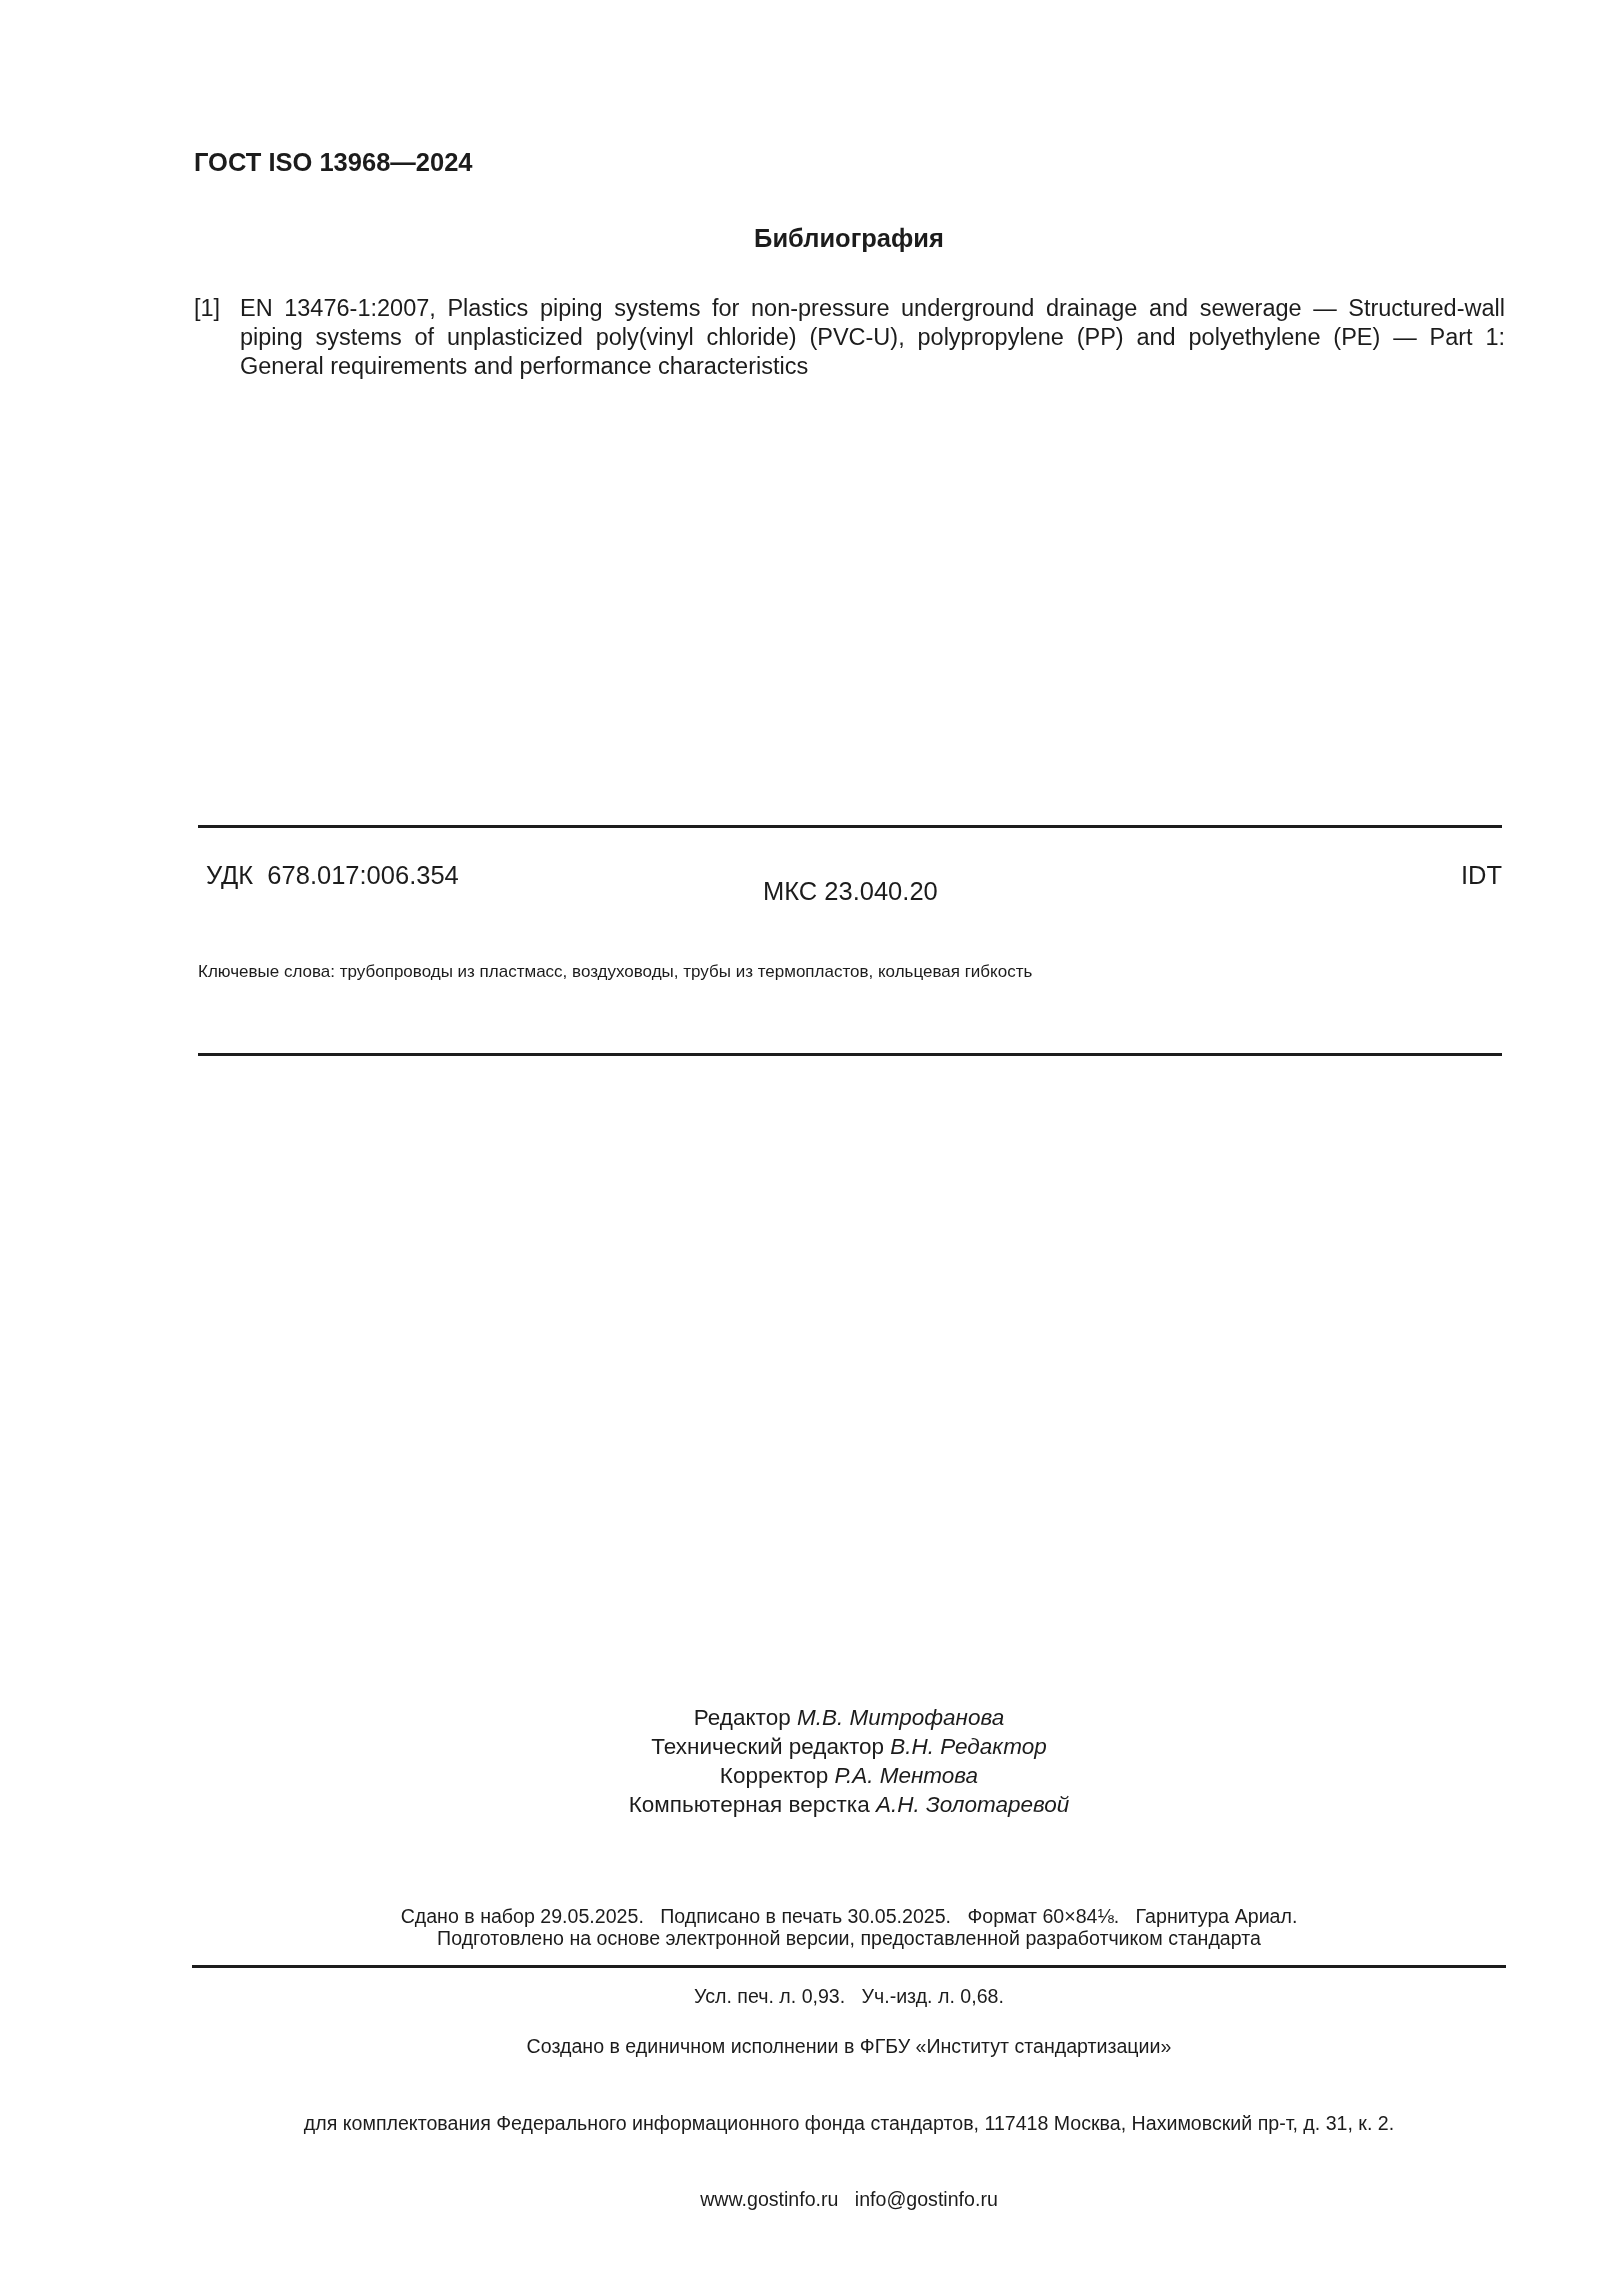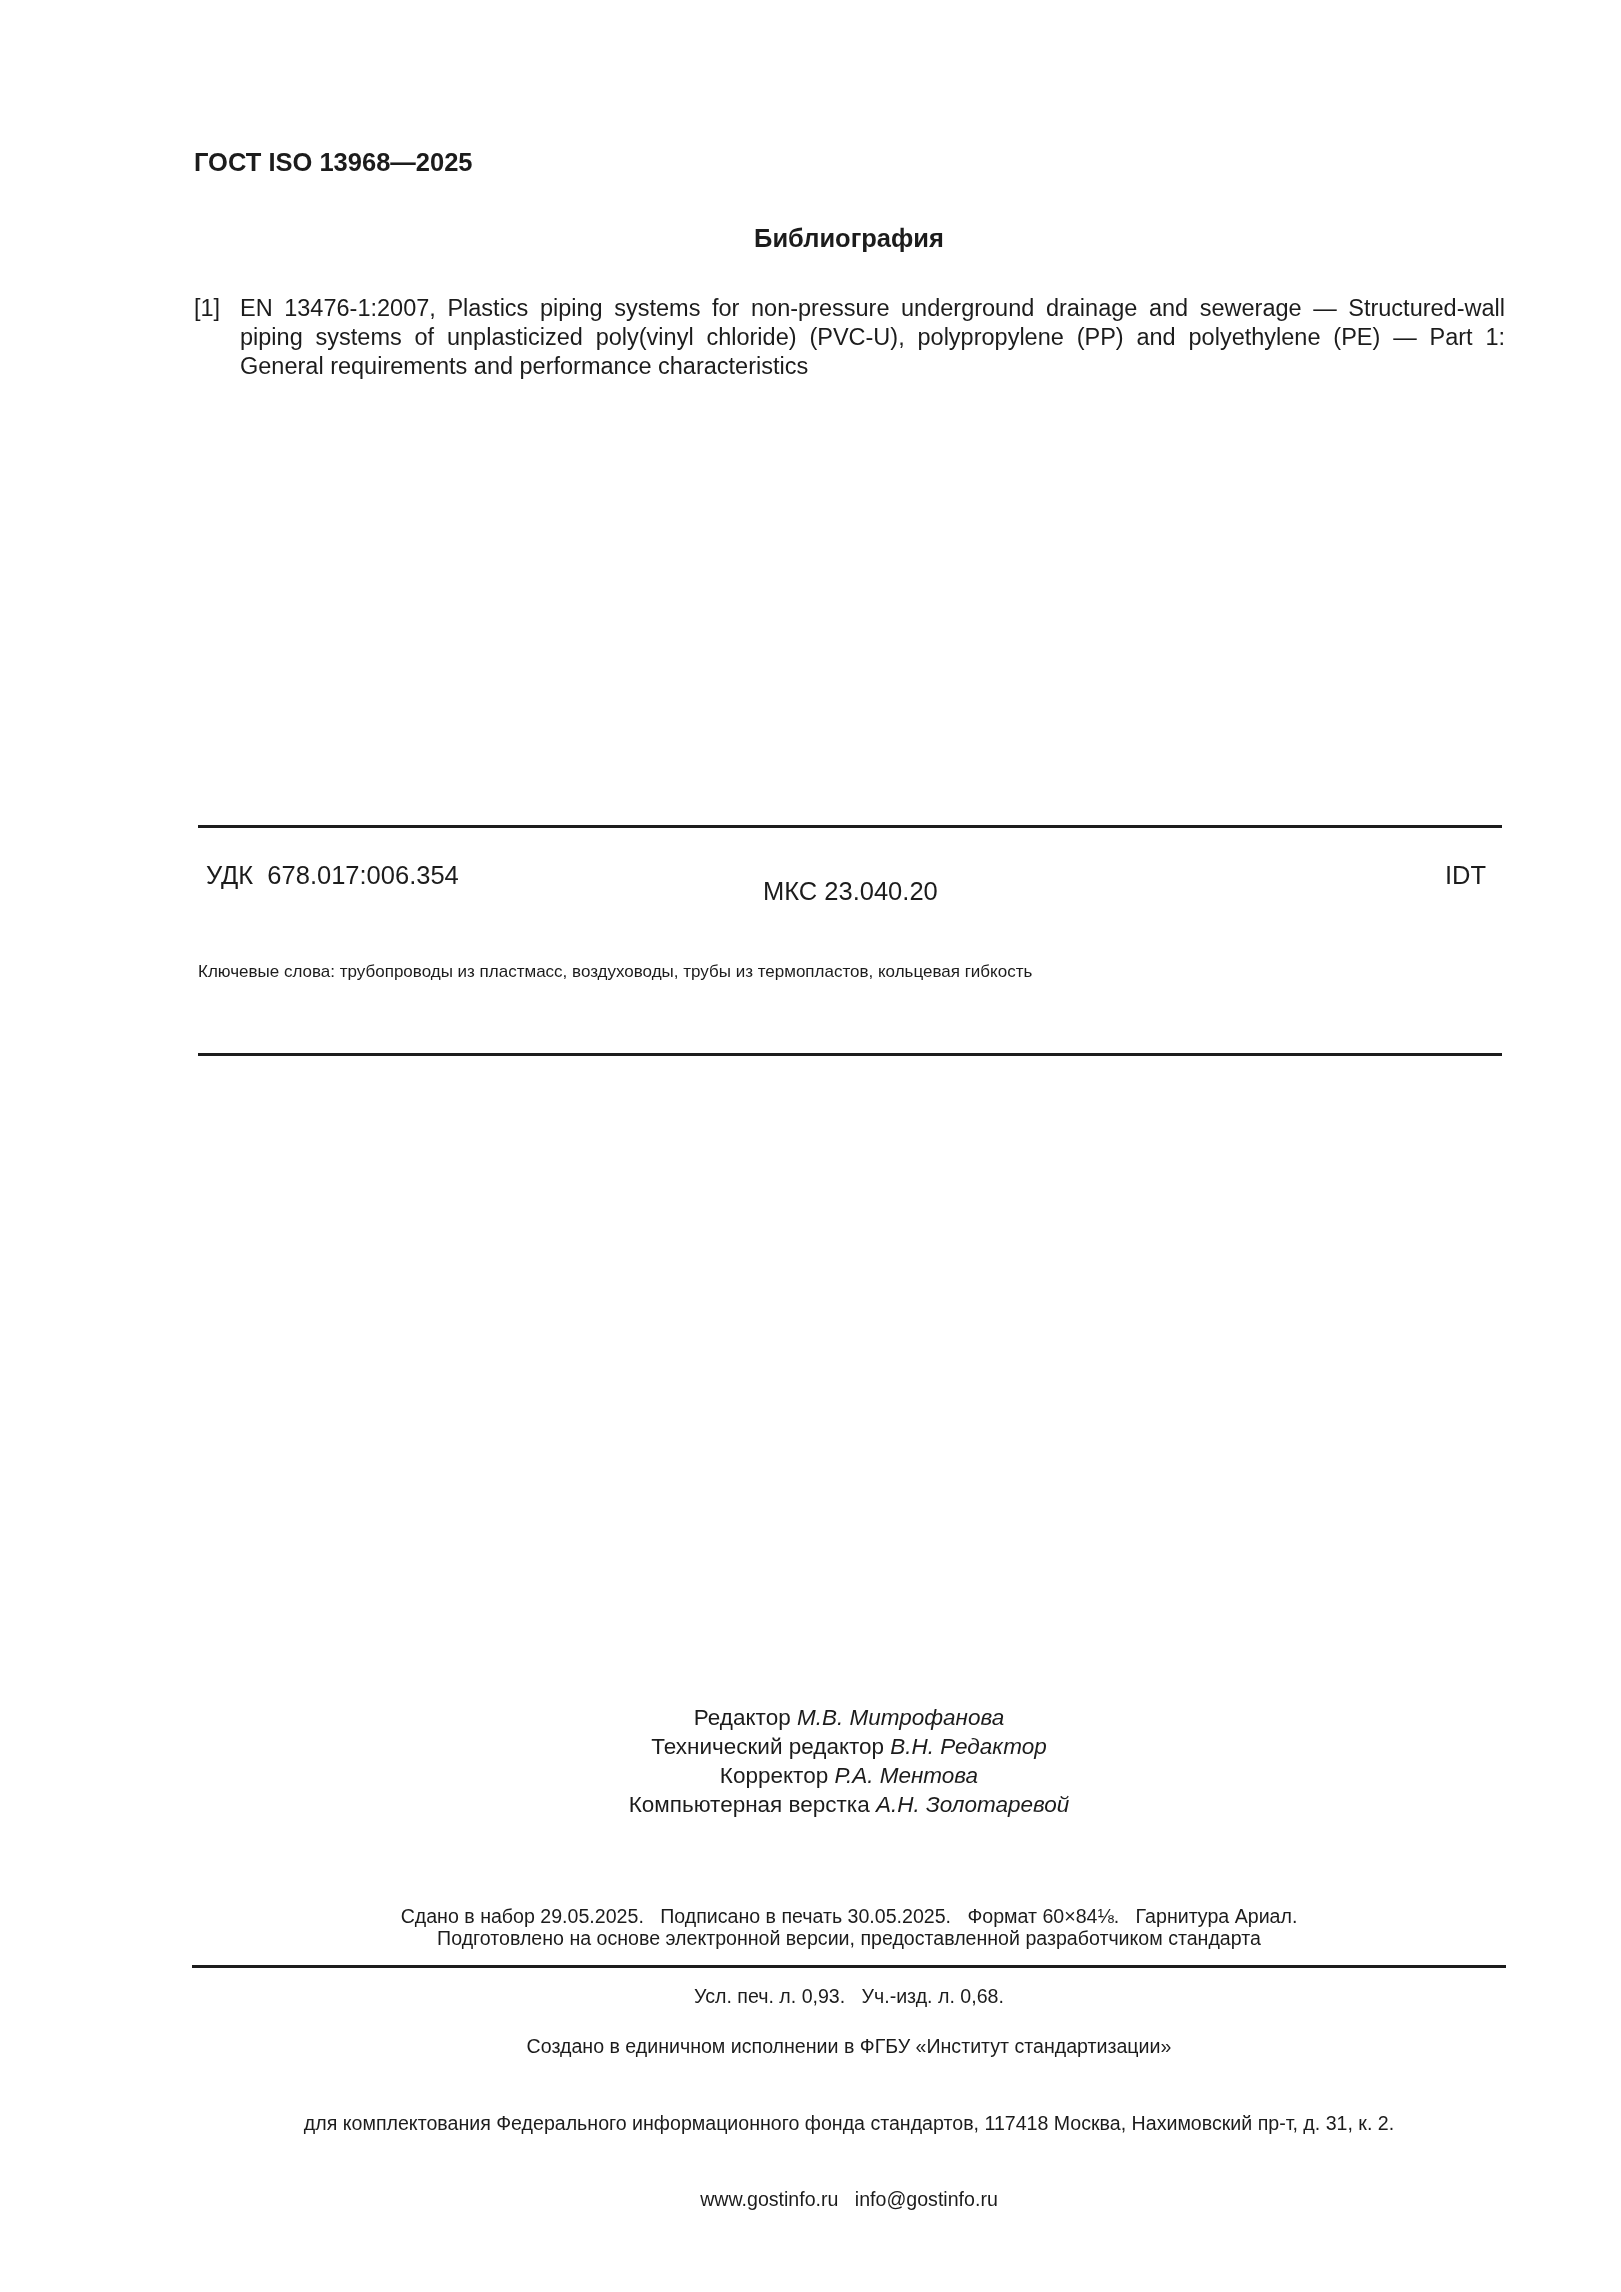--- a/index.html
+++ b/index.html
@@ -67,21 +67,21 @@
     .class-row {
       left: 198px;
       width: 1304px;
       top: 859px;
       height: 33px;
       font-size: 25.5px;
       line-height: 33px;
     }
     .udk { position: absolute; left: 8px; top: 0; white-space: pre; }
     .mks { position: absolute; left: 565px; top: 16px; }
-    .idt { position: absolute; right: 16px; top: 0; }
+    .idt { position: absolute; right: 0; top: 0; }
 
     .keywords {
       left: 198px;
       width: 1304px;
       top: 955px;
       font-size: 17px;
       line-height: 33px;
       text-align: justify;
     }
 
@@ -118,21 +118,21 @@
       top: 1983px;
       text-align: center;
       font-size: 19.6px;
       line-height: 25.5px;
       white-space: pre;
     }
   </style>
 </head>
 <body>
 
-<div class="abs doc-code">ГОСТ ISO 13968—2025</div>
+<div class="abs doc-code">ГОСТ ISO 13968—2024</div>
 
 <div class="abs biblio-title">Библиография</div>
 
 <ul class="abs biblio-list">
   <li class="biblio-entry">
     <span class="biblio-num">[1]</span>
     <span class="biblio-text">EN 13476-1:2007, Plastics piping systems for non-pressure underground drainage and sewerage — Structured-wall piping systems of unplasticized poly(vinyl chloride) (PVC-U), polypropylene (PP) and polyethylene (PE) — Part 1: General requirements and performance characteristics</span>
   </li>
 </ul>
 

